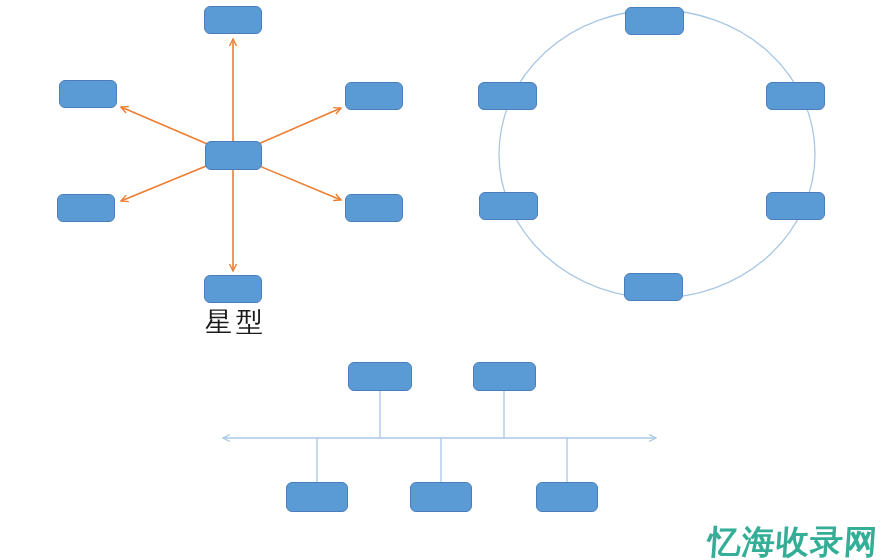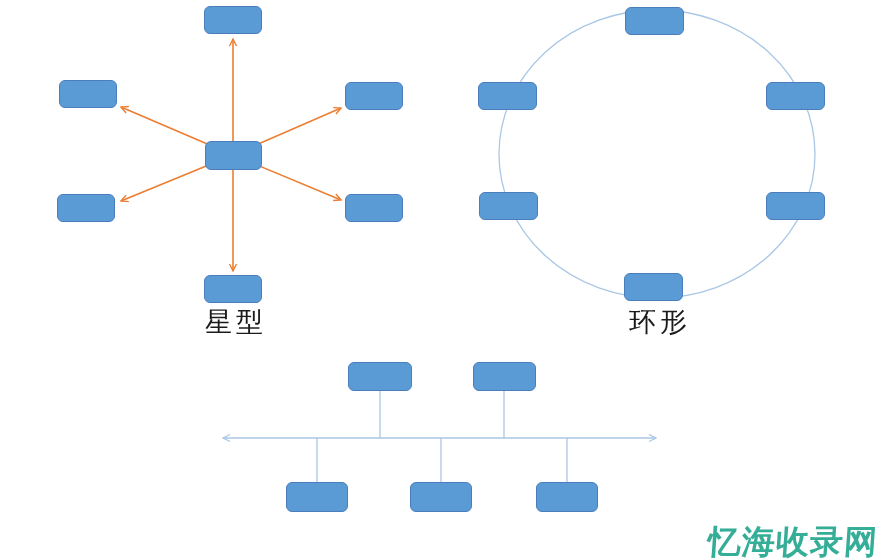--- a/index.html
+++ b/index.html
@@ -96,17 +96,16 @@
   <div class="node" style="left:766px;top:192px;width:59px;height:28px"></div>
   <div class="node" style="left:624px;top:273px;width:59px;height:28px"></div>
 
   <div class="node" style="left:348px;top:362px;width:64px;height:29px"></div>
   <div class="node" style="left:473px;top:362px;width:63px;height:29px"></div>
   <div class="node" style="left:286px;top:482px;width:62px;height:30px"></div>
   <div class="node" style="left:410px;top:482px;width:62px;height:30px"></div>
   <div class="node" style="left:536px;top:482px;width:62px;height:30px"></div>
 
   <div class="diagram-label" style="left:176px;top:304px;width:120px">星型</div>
-  <div class="diagram-label" style="left:600px;top:304px;width:120px">环形</div>
 
   <div id="watermark">忆海收录网</div>
 
 </div>
 
 </body></html>

